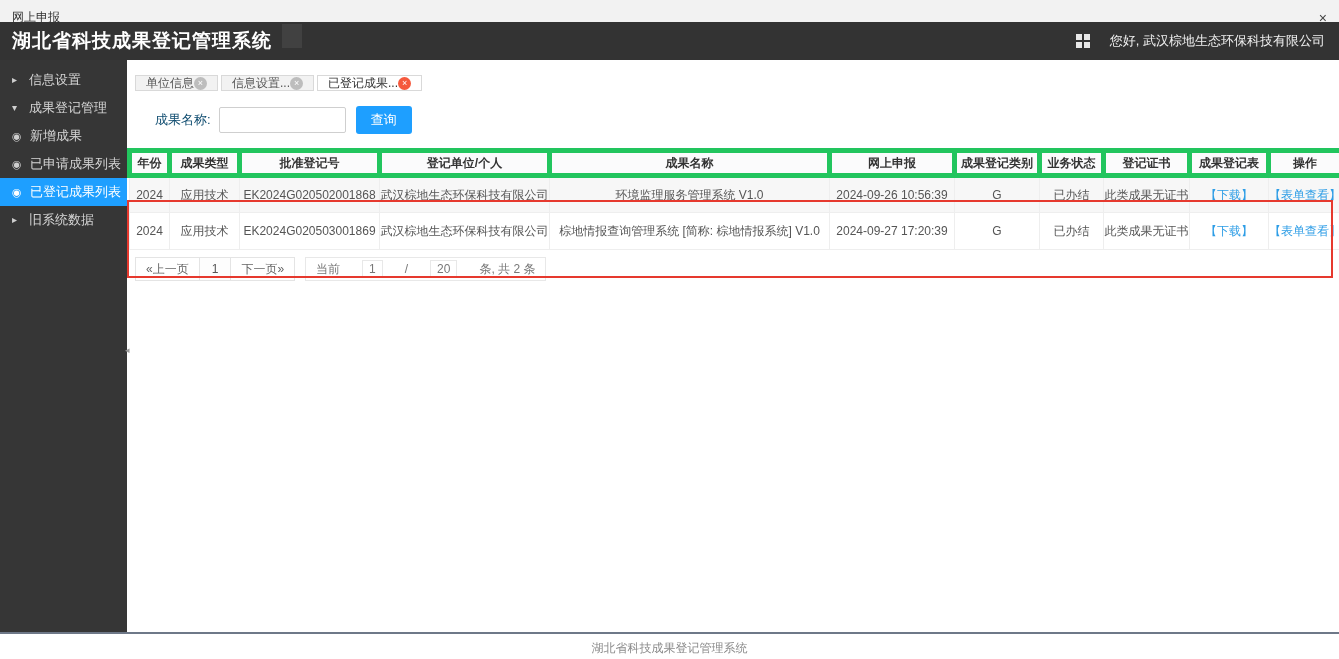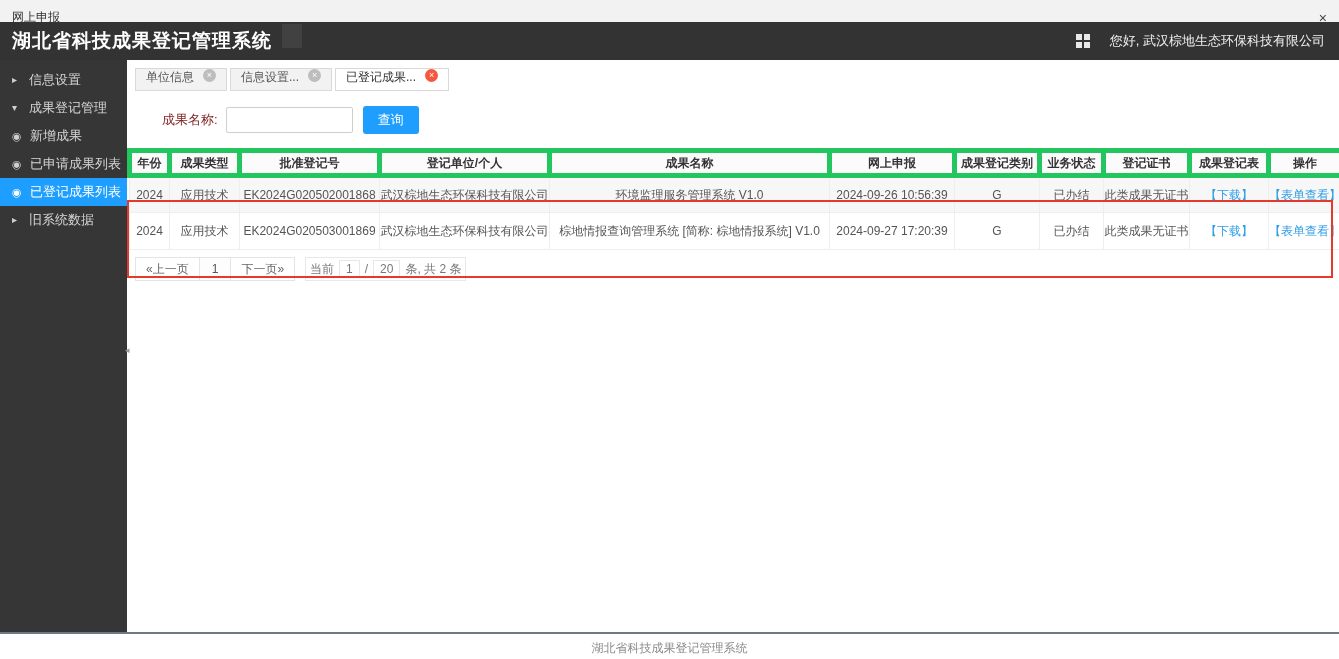--- a/index.html
+++ b/index.html
@@ -31,54 +31,54 @@
   .side-item .caret { font-size:10px; color:#cfcfcf; width:10px; display:inline-block; }
   .side-item .dot { font-size:11px; color:#cfcfcf; width:11px; display:inline-block; }
   .side-item.active { background:#1E9FFF; color:#fff; }
   .side-item.active .dot { color:#fff; }
   .collapse-handle { position:absolute; left:125px; top:345px; font-size:9px; color:#9a9a9a; cursor:pointer; z-index:6; }
 
   
   .content { position:absolute; top:60px; left:127px; width:1212px; height:572px; background:#fff; }
 
   .tab-bar { margin:6px 0 0 8px; height:25px; display:flex; gap:3px; align-items:flex-end; }
-  .tab { border:1px solid #d9d9d9; background:#f2f2f2; height:23px; display:inline-flex; 
-         gap:9px; padding:0 10px; font-size:12px; color:#555; cursor:pointer; }
+  .tab { border:1px solid #d9d9d9; background:#f2f2f2; height:16px; display:inline-flex; align-items:center;
+         padding:0 10px; font-size:12px; color:#555; cursor:pointer; }
   .tab.active { background:#fff; color:#333; }
   .tab-close { width:13px; height:13px; border-radius:50%; background:#bdbdbd; color:#fff; font-size:9px;
                line-height:13px; text-align:center; cursor:pointer; }
   .tab.active .tab-close { background:#f5593d; }
 
   .subtab-bar { margin-top:3px; border-bottom:1px solid #e4e4e4; padding-left:8px; height:30px; }
   .subtab { display:inline-block; height:30px; line-height:29px; padding:0 15px; font-size:13px; color:#333;
             background:#fff; border:1px solid #e4e4e4; border-bottom:1px solid #fff; position:relative; top:1px; cursor:pointer; }
 
   .search-row { padding:15px 0 14px 28px; display:flex; align-items:center; }
-  .search-label { font-size:13px; color:#7f1d1d; margin-right:8px;margin-left:7px; }
+  .search-label { font-size:13px; color:#0c4a6e; margin-right:8px; }
   .search-input { width:127px; height:26px; border:1px solid #cfcfcf; border-radius:2px; padding:0 6px; font-size:13px; outline:none; }
   .search-btn { margin-left:10px; height:28px; padding:0 15px; background:#1E9FFF; color:#fff; border:none;
                 border-radius:3px; font-size:13px; cursor:pointer; }
 
   table { width:1212px; border-collapse:collapse; table-layout:fixed; font-size:12px; color:#555; }
   th { height:25px; background:#fbfbfc; border:5px solid #22c55e; font-weight:bold; color:#333; font-size:12px; }
   td { height:37px; border:1px solid #eeeeee; text-align:center; overflow:hidden; white-space:nowrap; }
   tbody tr:nth-child(odd) { background:#f7f7f7; }
   tbody tr:nth-child(even) { background:#ffffff; }
   td.link { color:#2d9de6; cursor:pointer; }
 
   .red-box { position:absolute; left:0; top:140px; width:1206px; height:78px; border:2px solid #e6392e;
              pointer-events:none; z-index:5; }
 
   .pagination { margin:7px 0 0 8px; display:flex; align-items:center; font-size:12px; color:#666; }
   .pg-btn { border:1px solid #e4e4e4; background:#fff; height:24px; line-height:22px; padding:0 10px;
             cursor:pointer; margin-left:-1px; color:#666; }
   .pg-btn:first-child { margin-left:0; }
   .pg-btn.current { color:#555; background:#fdfdfd; padding:0 12px; }
-  .pg-info { border:1px solid #e8e8e8; height:24px; line-height:22px; padding:0 4px; margin-left:10px;
-             display:inline-flex; align-items:center; gap:5px; color:#777; }
+  .pg-info { border:1px solid #e8e8e8; height:24px; line-height:22px; padding:0 10px; margin-left:10px;
+             display:inline-flex; align-items:center; gap:22px; color:#777; }
   .pg-num { border:1px solid #e8e8e8; padding:0 6px; height:18px; line-height:16px; display:inline-block; background:#fff; }
 
   
   .footer { position:absolute; top:632px; left:0; width:100%; height:27px; background:#fff;
             border-top:2px solid #6e7888; text-align:center; font-size:12px; color:#8a8a8a; padding-top:6px; }
 </style>
 </head>
 <body>
 
 <div class="app">

